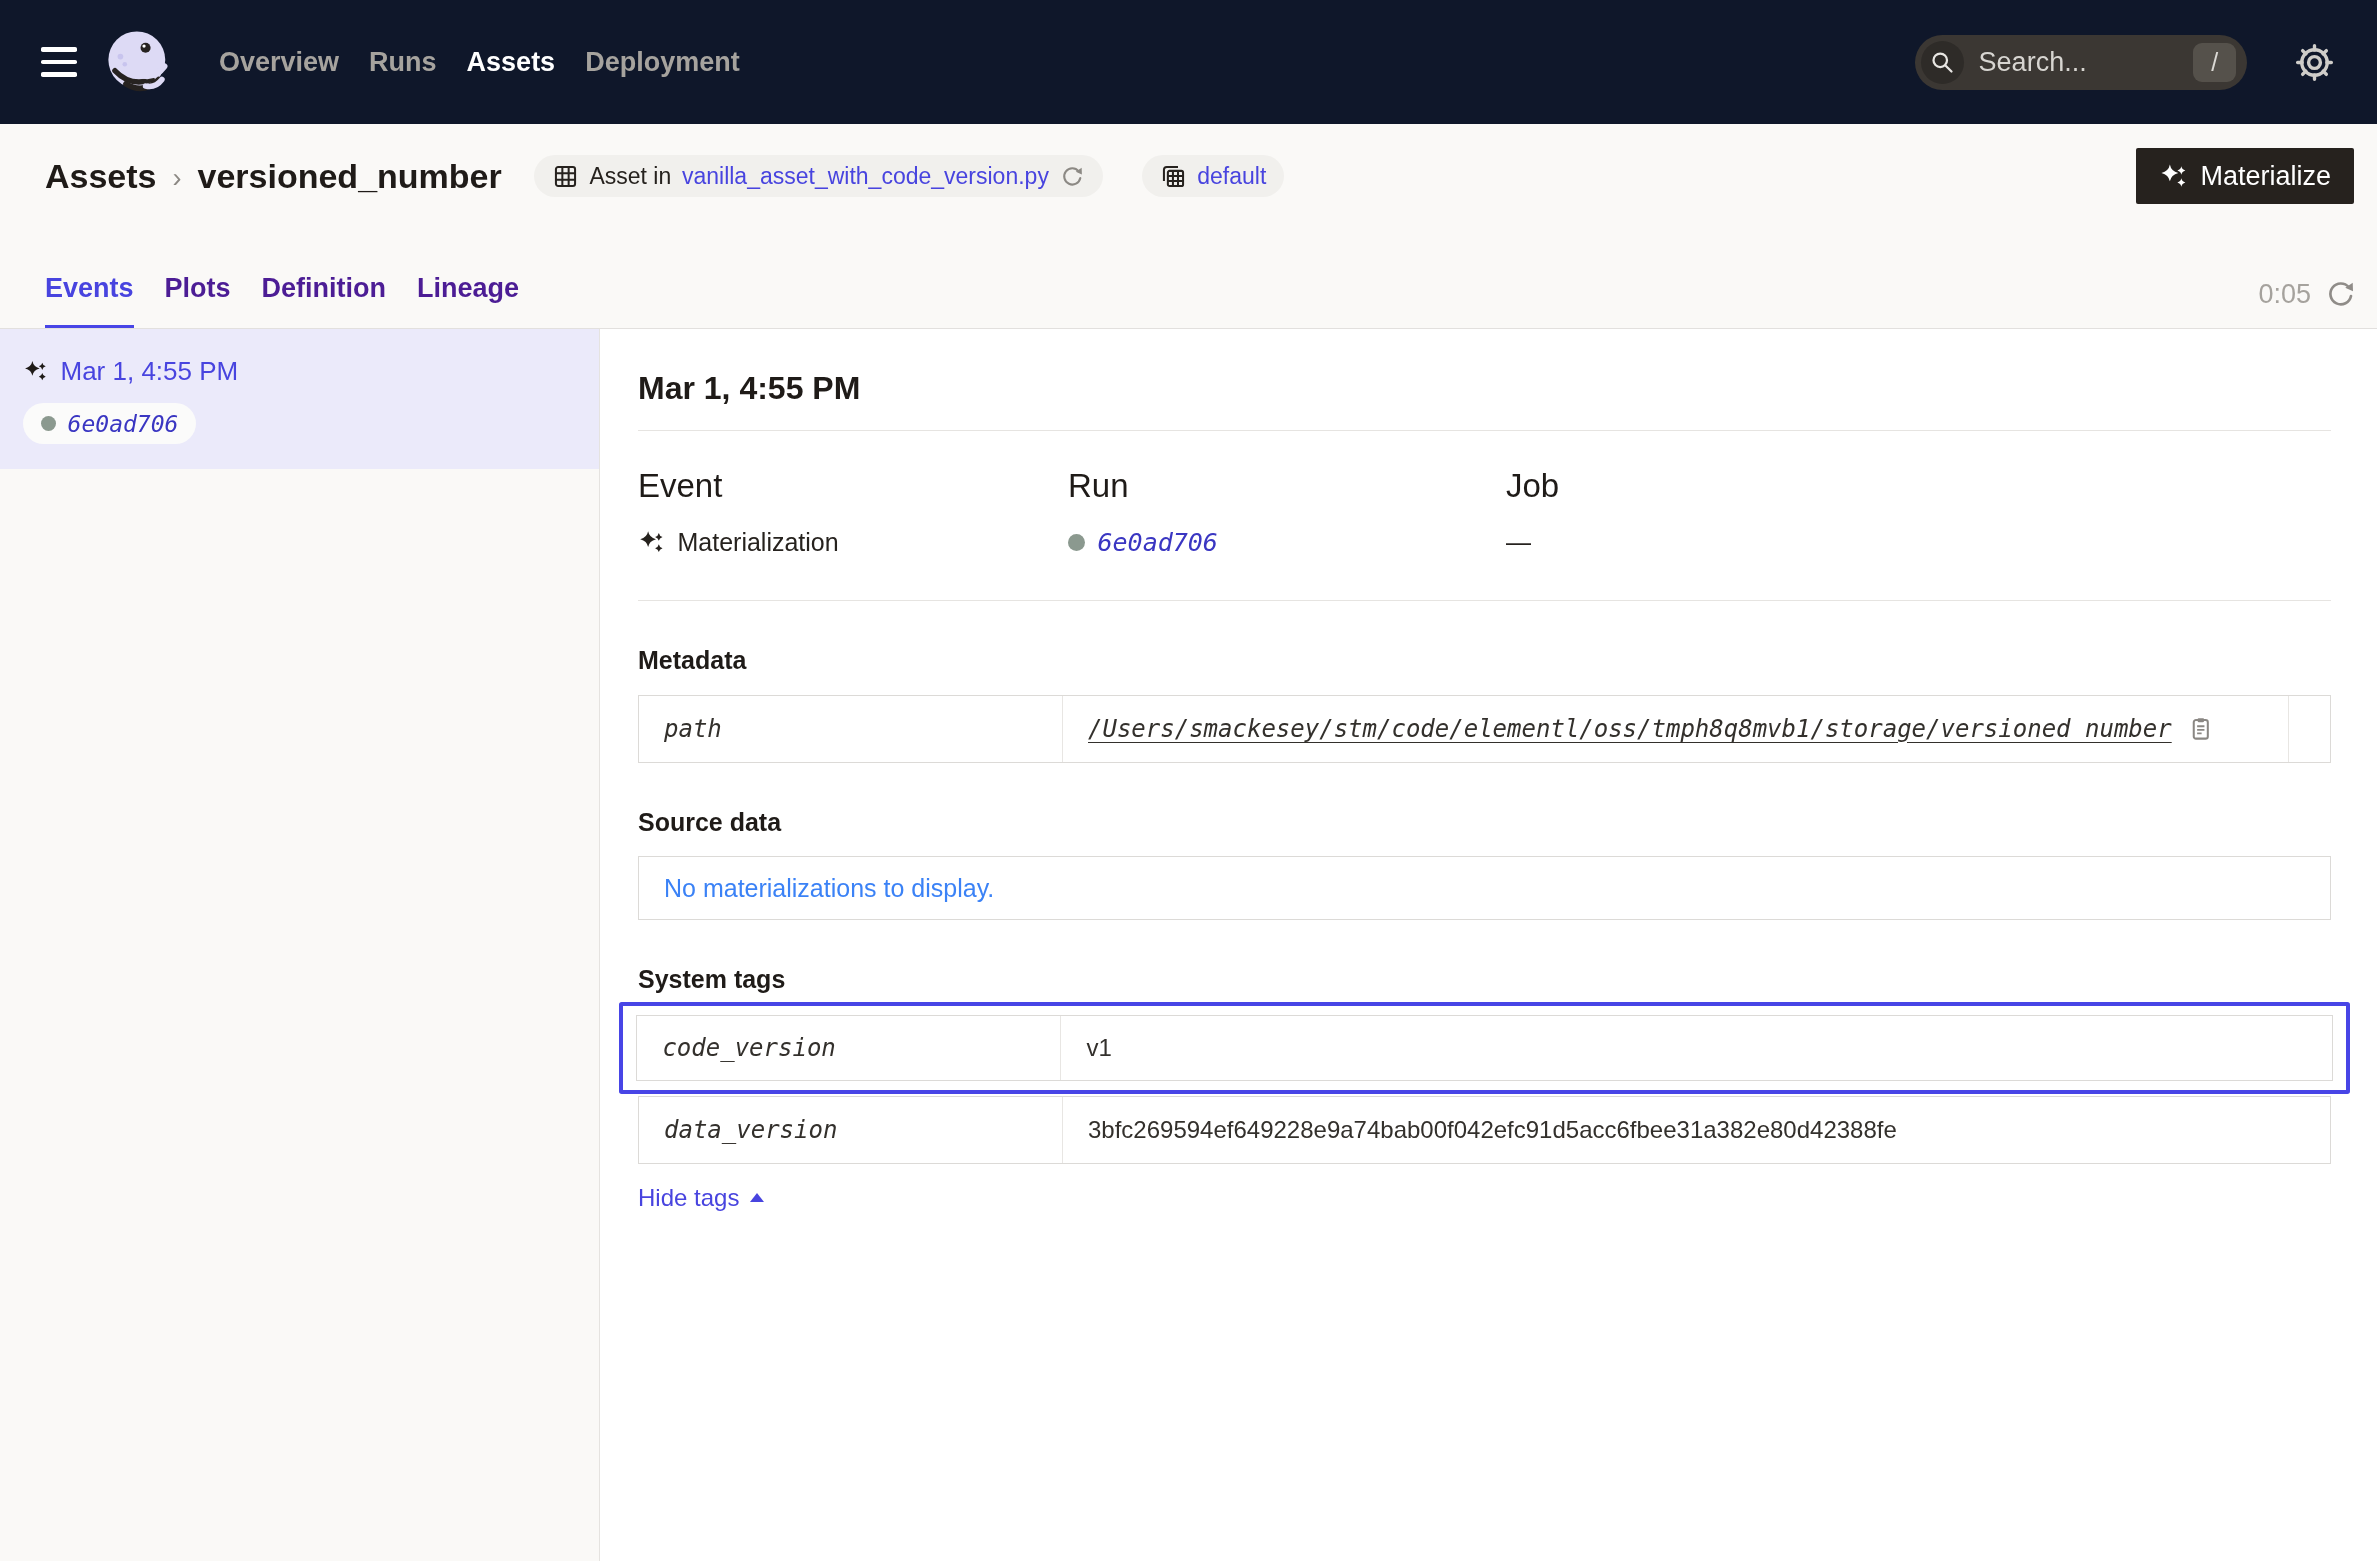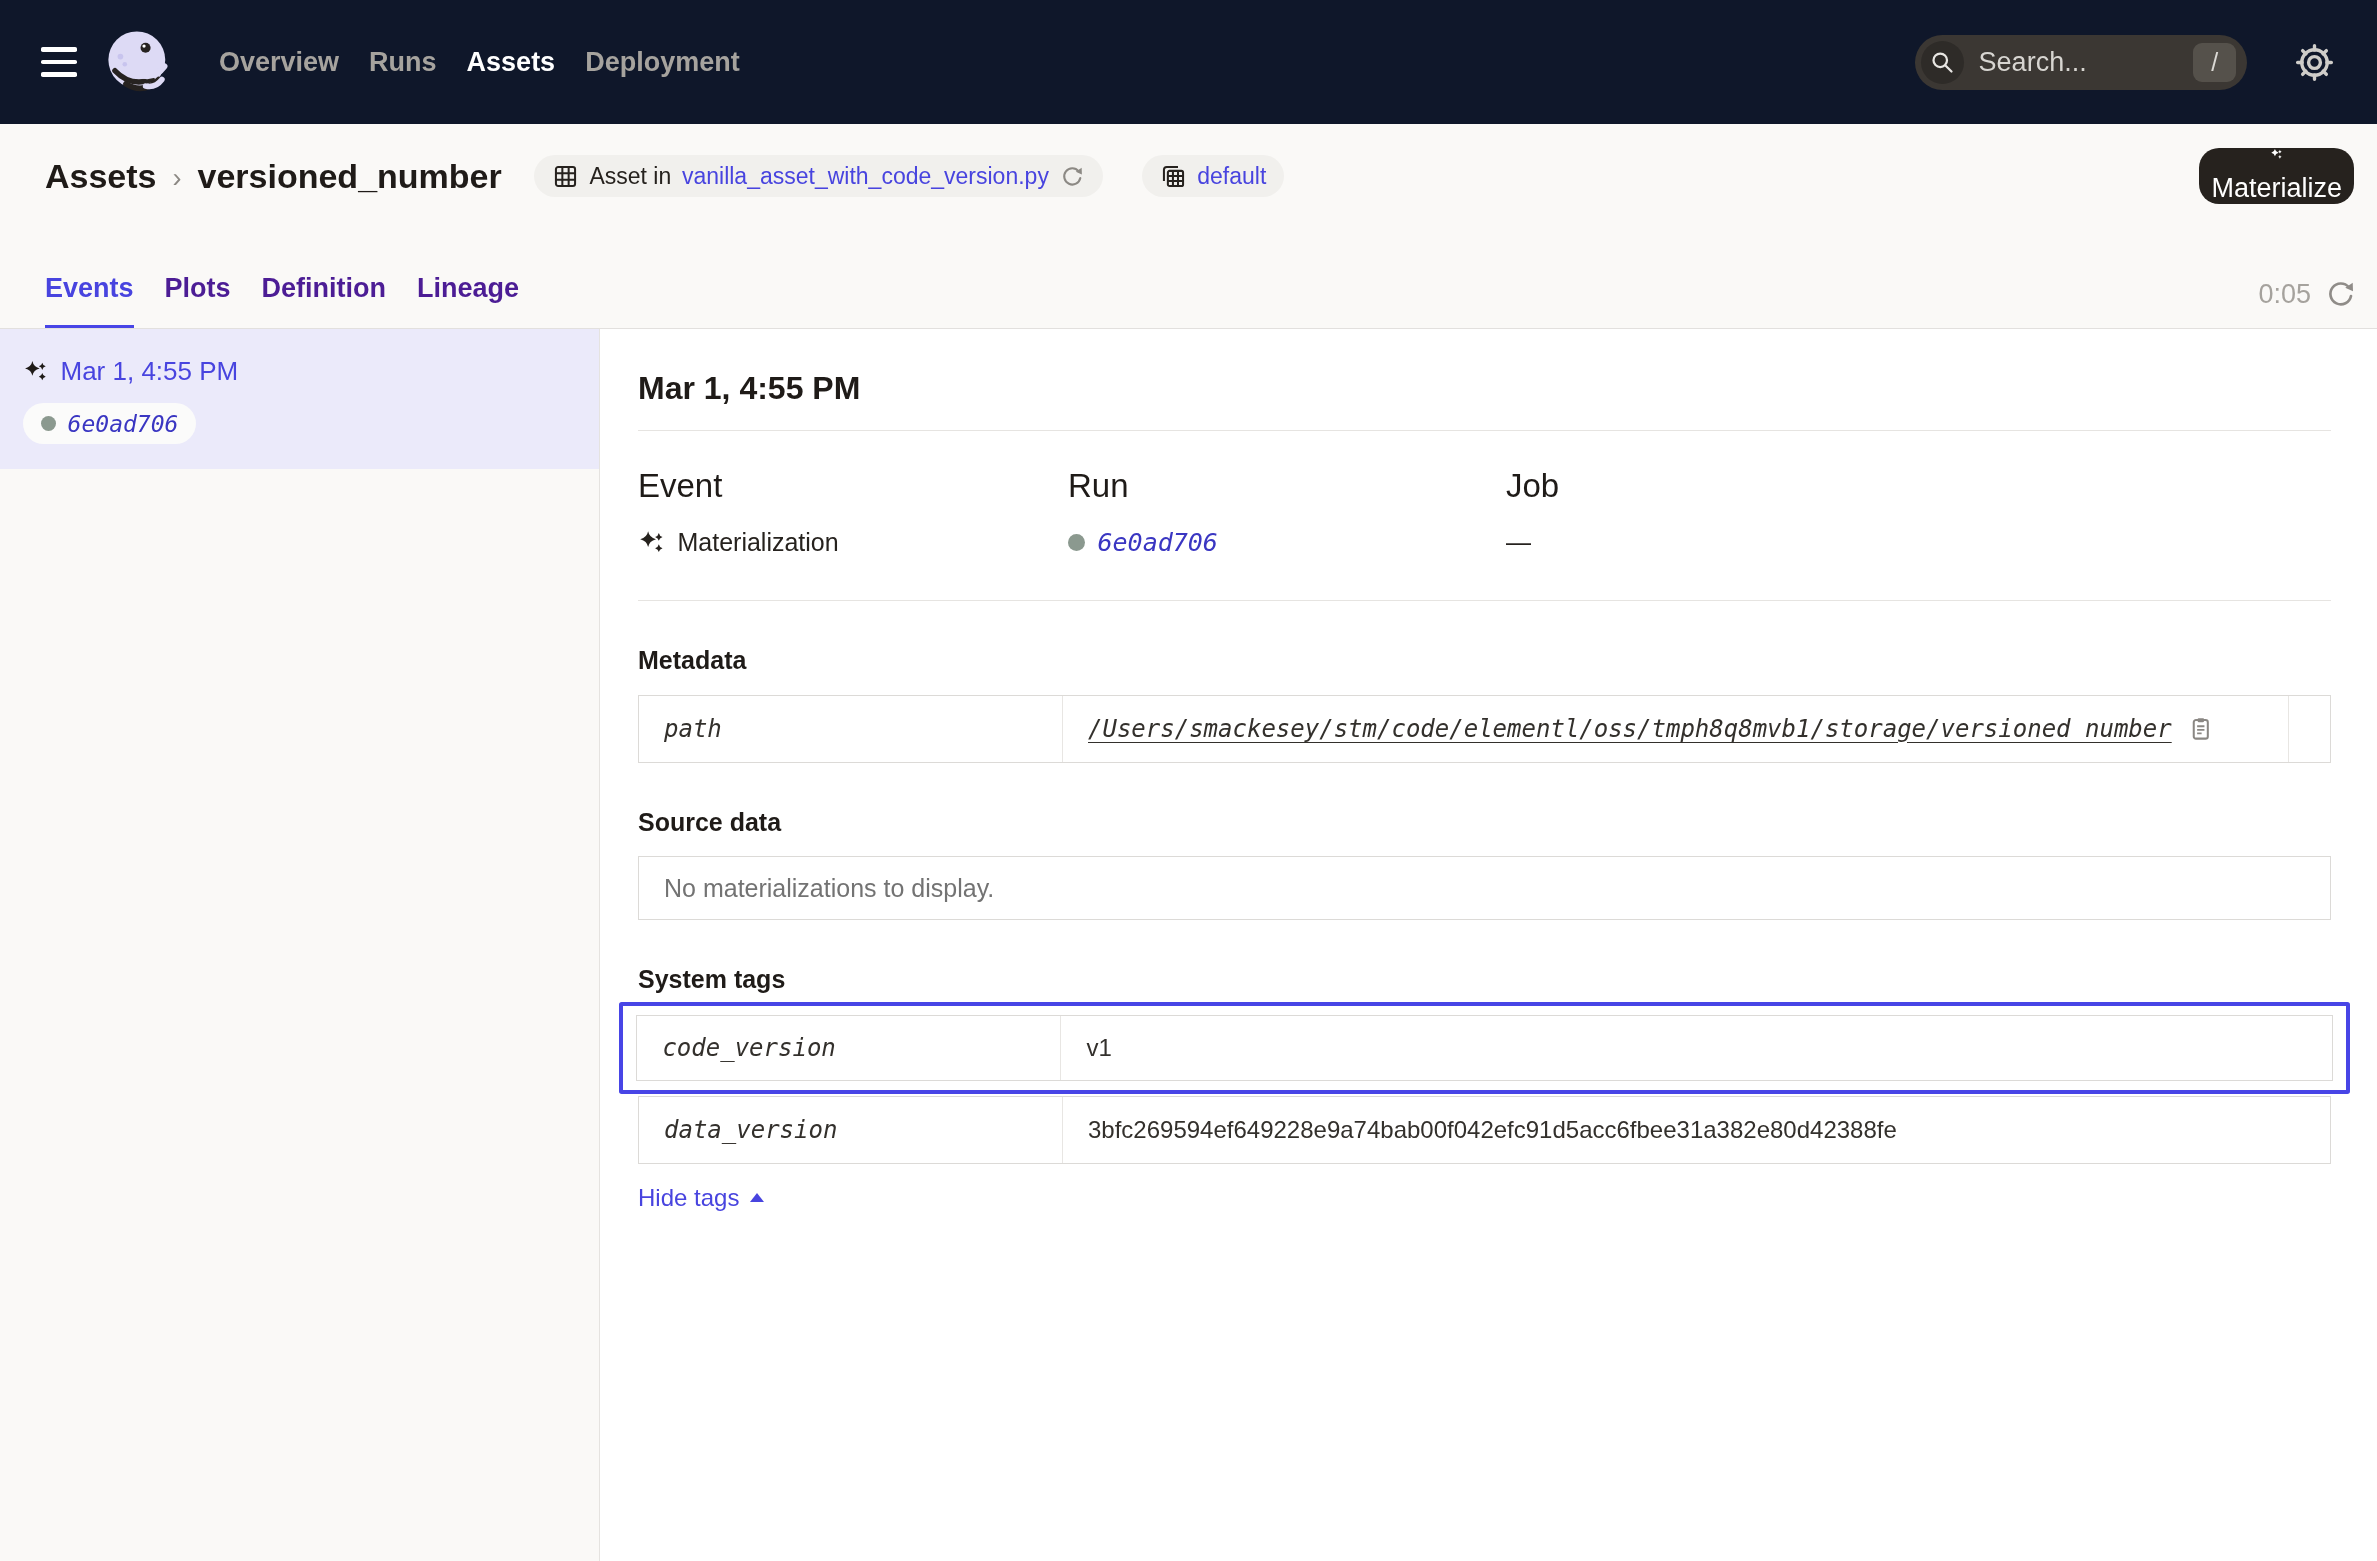--- a/index.html
+++ b/index.html
@@ -47,23 +47,23 @@
   .crumb-sep { color:#8C8984; font-size:27px; font-weight:400; transform:translateY(1.8px); }
   .badge {
     height:42px; border-radius:21.4px; background:#F1F0ED; display:flex; align-items:center;
     gap:10.7px; padding:0 18px; font-size:23px; color:#26221E; margin-left:32px; cursor:pointer;
   }
   .badge + .badge { margin-left:39px; }
   .badge .link { color:#4844DF; }
   .badge svg { flex:0 0 auto; }
   .ph-spacer { flex:1; }
   .materialize {
-    height:56px; border-radius:20px; background:#26221E; color:#FFFFFF; border:none;
-    display:flex; align-items:center; gap:12.5px; padding:0 12px; font-size:27px; font-weight:500;
-    cursor:pointer; font-family:inherit;flex-direction:column;
+    height:56px; border-radius:2px; background:#26221E; color:#FFFFFF; border:none;
+    display:flex; align-items:center; gap:12.5px; padding:0 23px; font-size:27px; font-weight:500;
+    cursor:pointer; font-family:inherit;
   }
 
   
   .tabbar {
     height:101px; display:flex; align-items:flex-end; padding:0 19.6px 0 45px;
     border-bottom:0.9px solid #E2E0DE; position:relative;
   }
   .tabs { display:flex; gap:31px; }
   .tab { font-size:27px; font-weight:600; color:#4c1d95; padding-bottom:21.4px; cursor:pointer;
          border-bottom:3.6px solid transparent; }
@@ -102,21 +102,21 @@
     padding:0 25px; font-size:24px; color:#33302C;
   }
   .kvval { flex:1; display:flex; align-items:center; padding:0 25px; gap:15px; font-size:24px; color:#33302C; min-width:0; }
   .kvextra { width:42px; flex:0 0 auto; border-left:0.9px solid #E8E6E3; }
   .pathlink { text-decoration:underline; text-underline-offset:5.4px; color:#33302C; cursor:pointer;
               white-space:nowrap; overflow:hidden; }
   .copybtn { cursor:pointer; flex:0 0 auto; display:flex; }
 
   .emptybox {
     margin-top:19.6px; height:64px; border:0.9px solid #DCDAD7; background:#FFFFFF;
-    display:flex; align-items:center; padding:0 25px; font-size:25px; color:#737373;
+    display:flex; align-items:center; padding:0 25px; font-size:25px; color:#3b82f6;
   }
 
   .focusring {
     margin:8px -19px 0; border:4.5px solid #4845E6; border-radius:2.7px; padding:9px 13.4px;
     background:#FFFFFF;
   }
   .focusring .kvrow { height:66px; }
   .tagrow2 { margin-top:1.8px; }
   .hidetags {
     margin-top:19.6px; display:inline-flex; align-items:center; gap:10.7px; font-size:24px;

